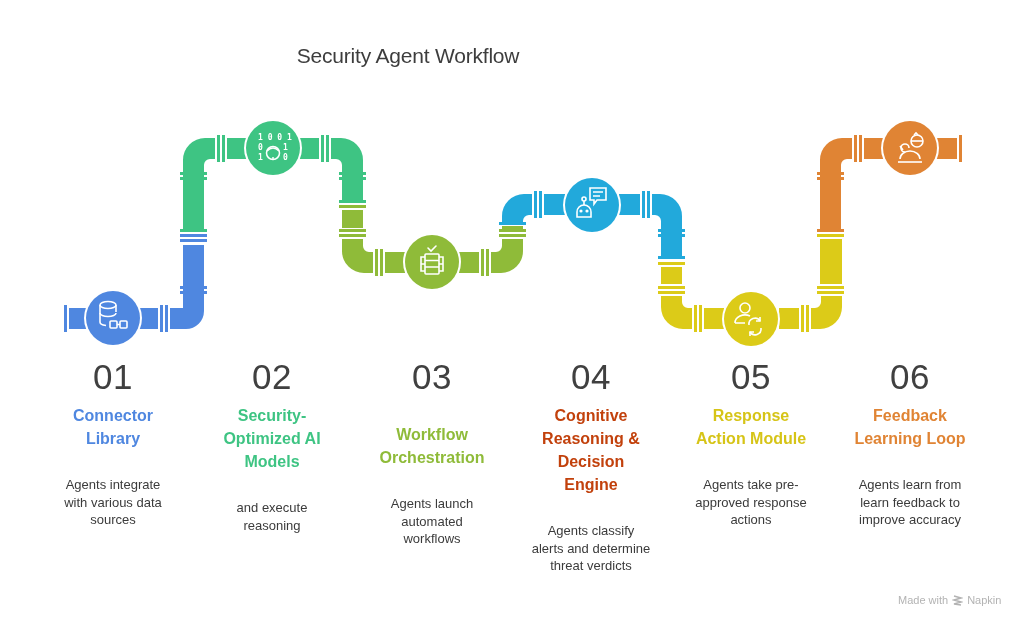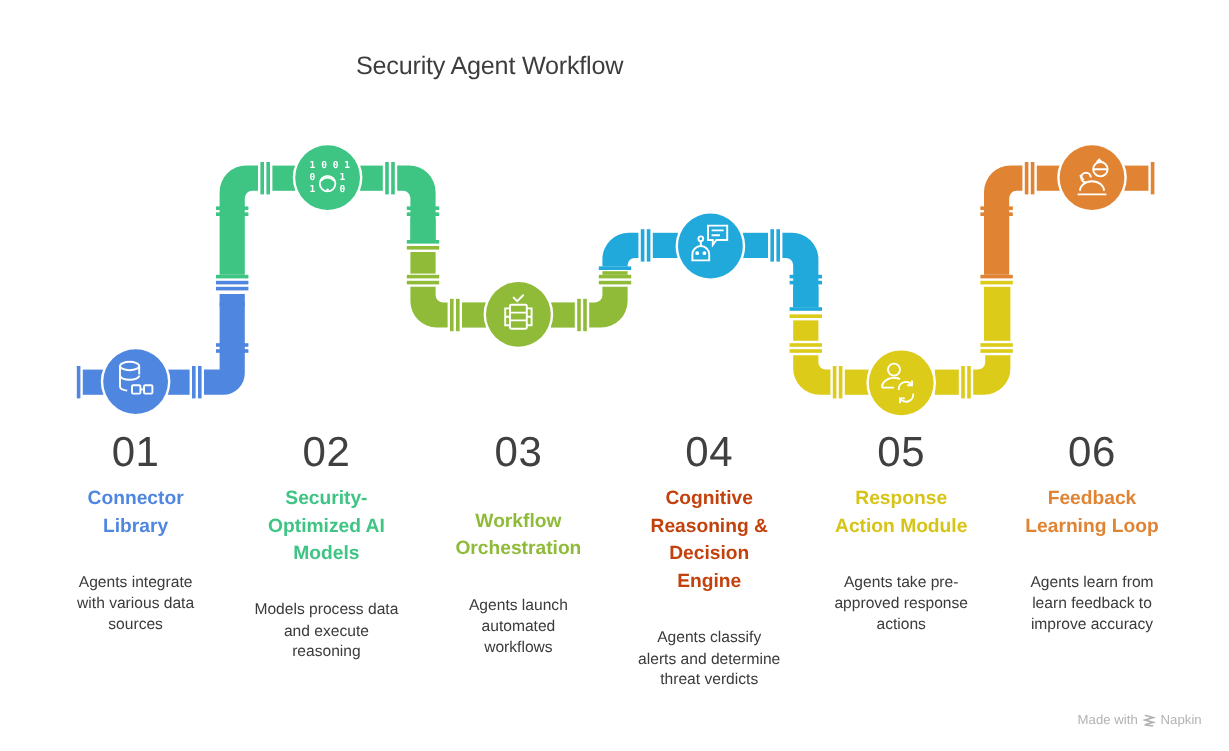--- a/index.html
+++ b/index.html
@@ -220,21 +220,20 @@
 </div>
 
 <div class="step" style="left:197px;">
   <div class="num">02</div>
   <div class="name" style="color:#3ec483;">
     <div>Security-</div>
     <div>Optimized AI</div>
     <div>Models</div>
   </div>
   <div class="desc">
-    <div>Models process data</div>
     <div>and execute</div>
     <div>reasoning</div>
   </div>
 </div>
 
 <div class="step" style="left:357px;">
   <div class="num">03</div>
   <div class="name" style="color:#8fbb39;margin-top:31px;">
     <div>Workflow</div>
     <div>Orchestration</div>

